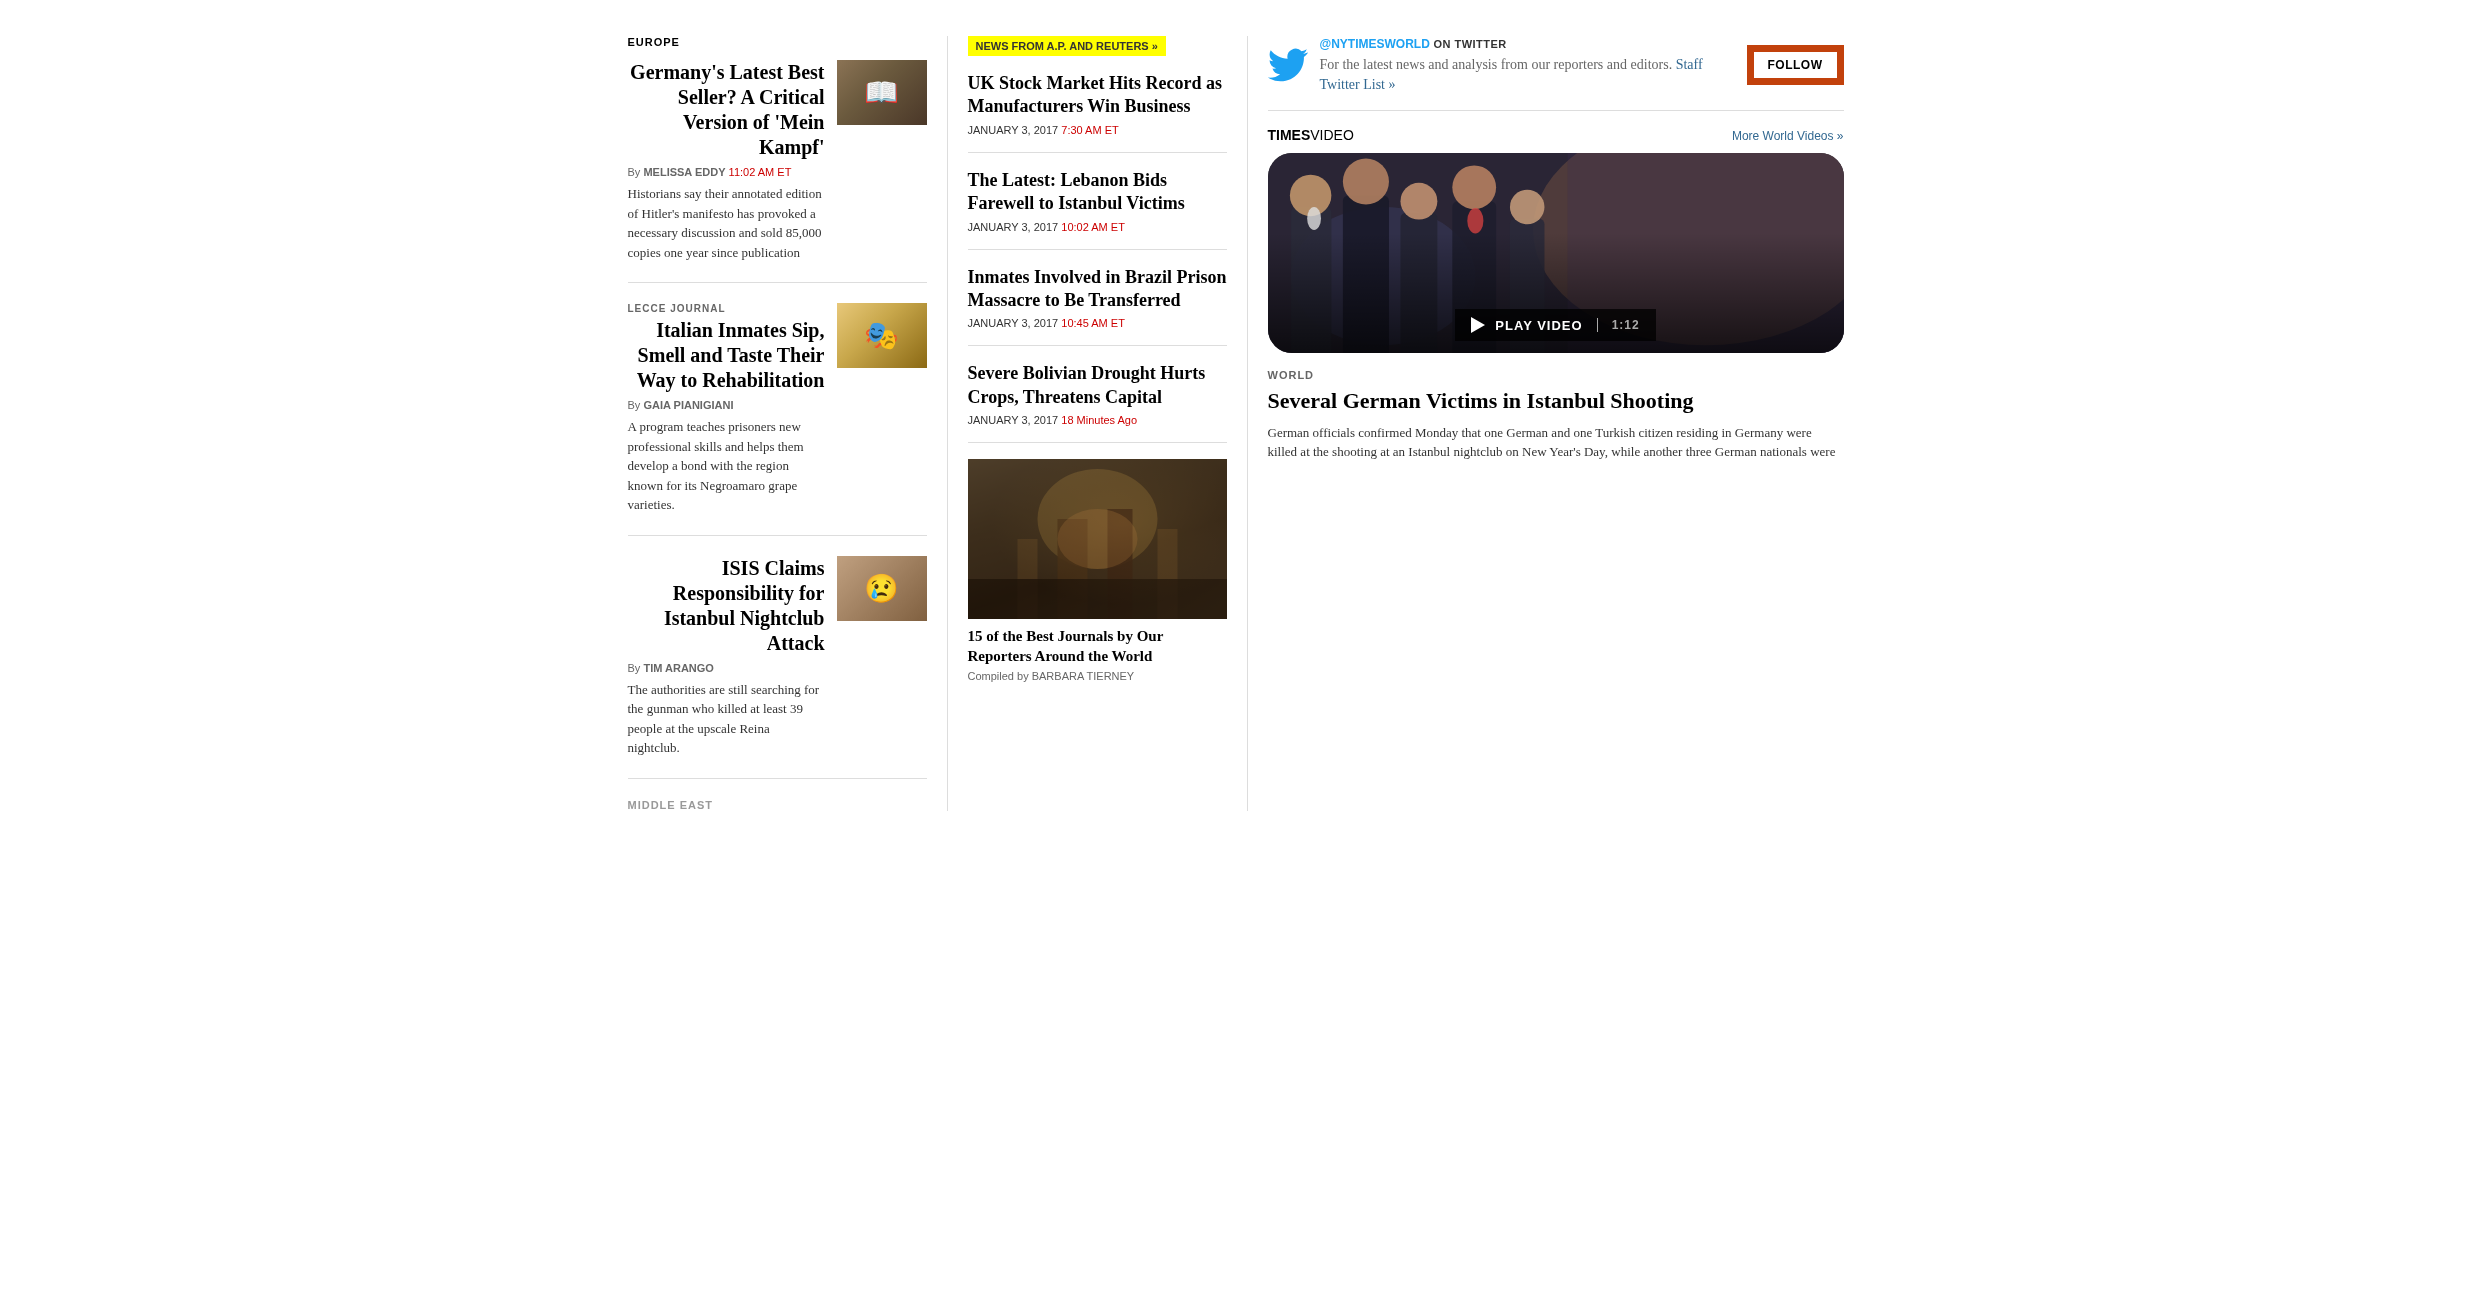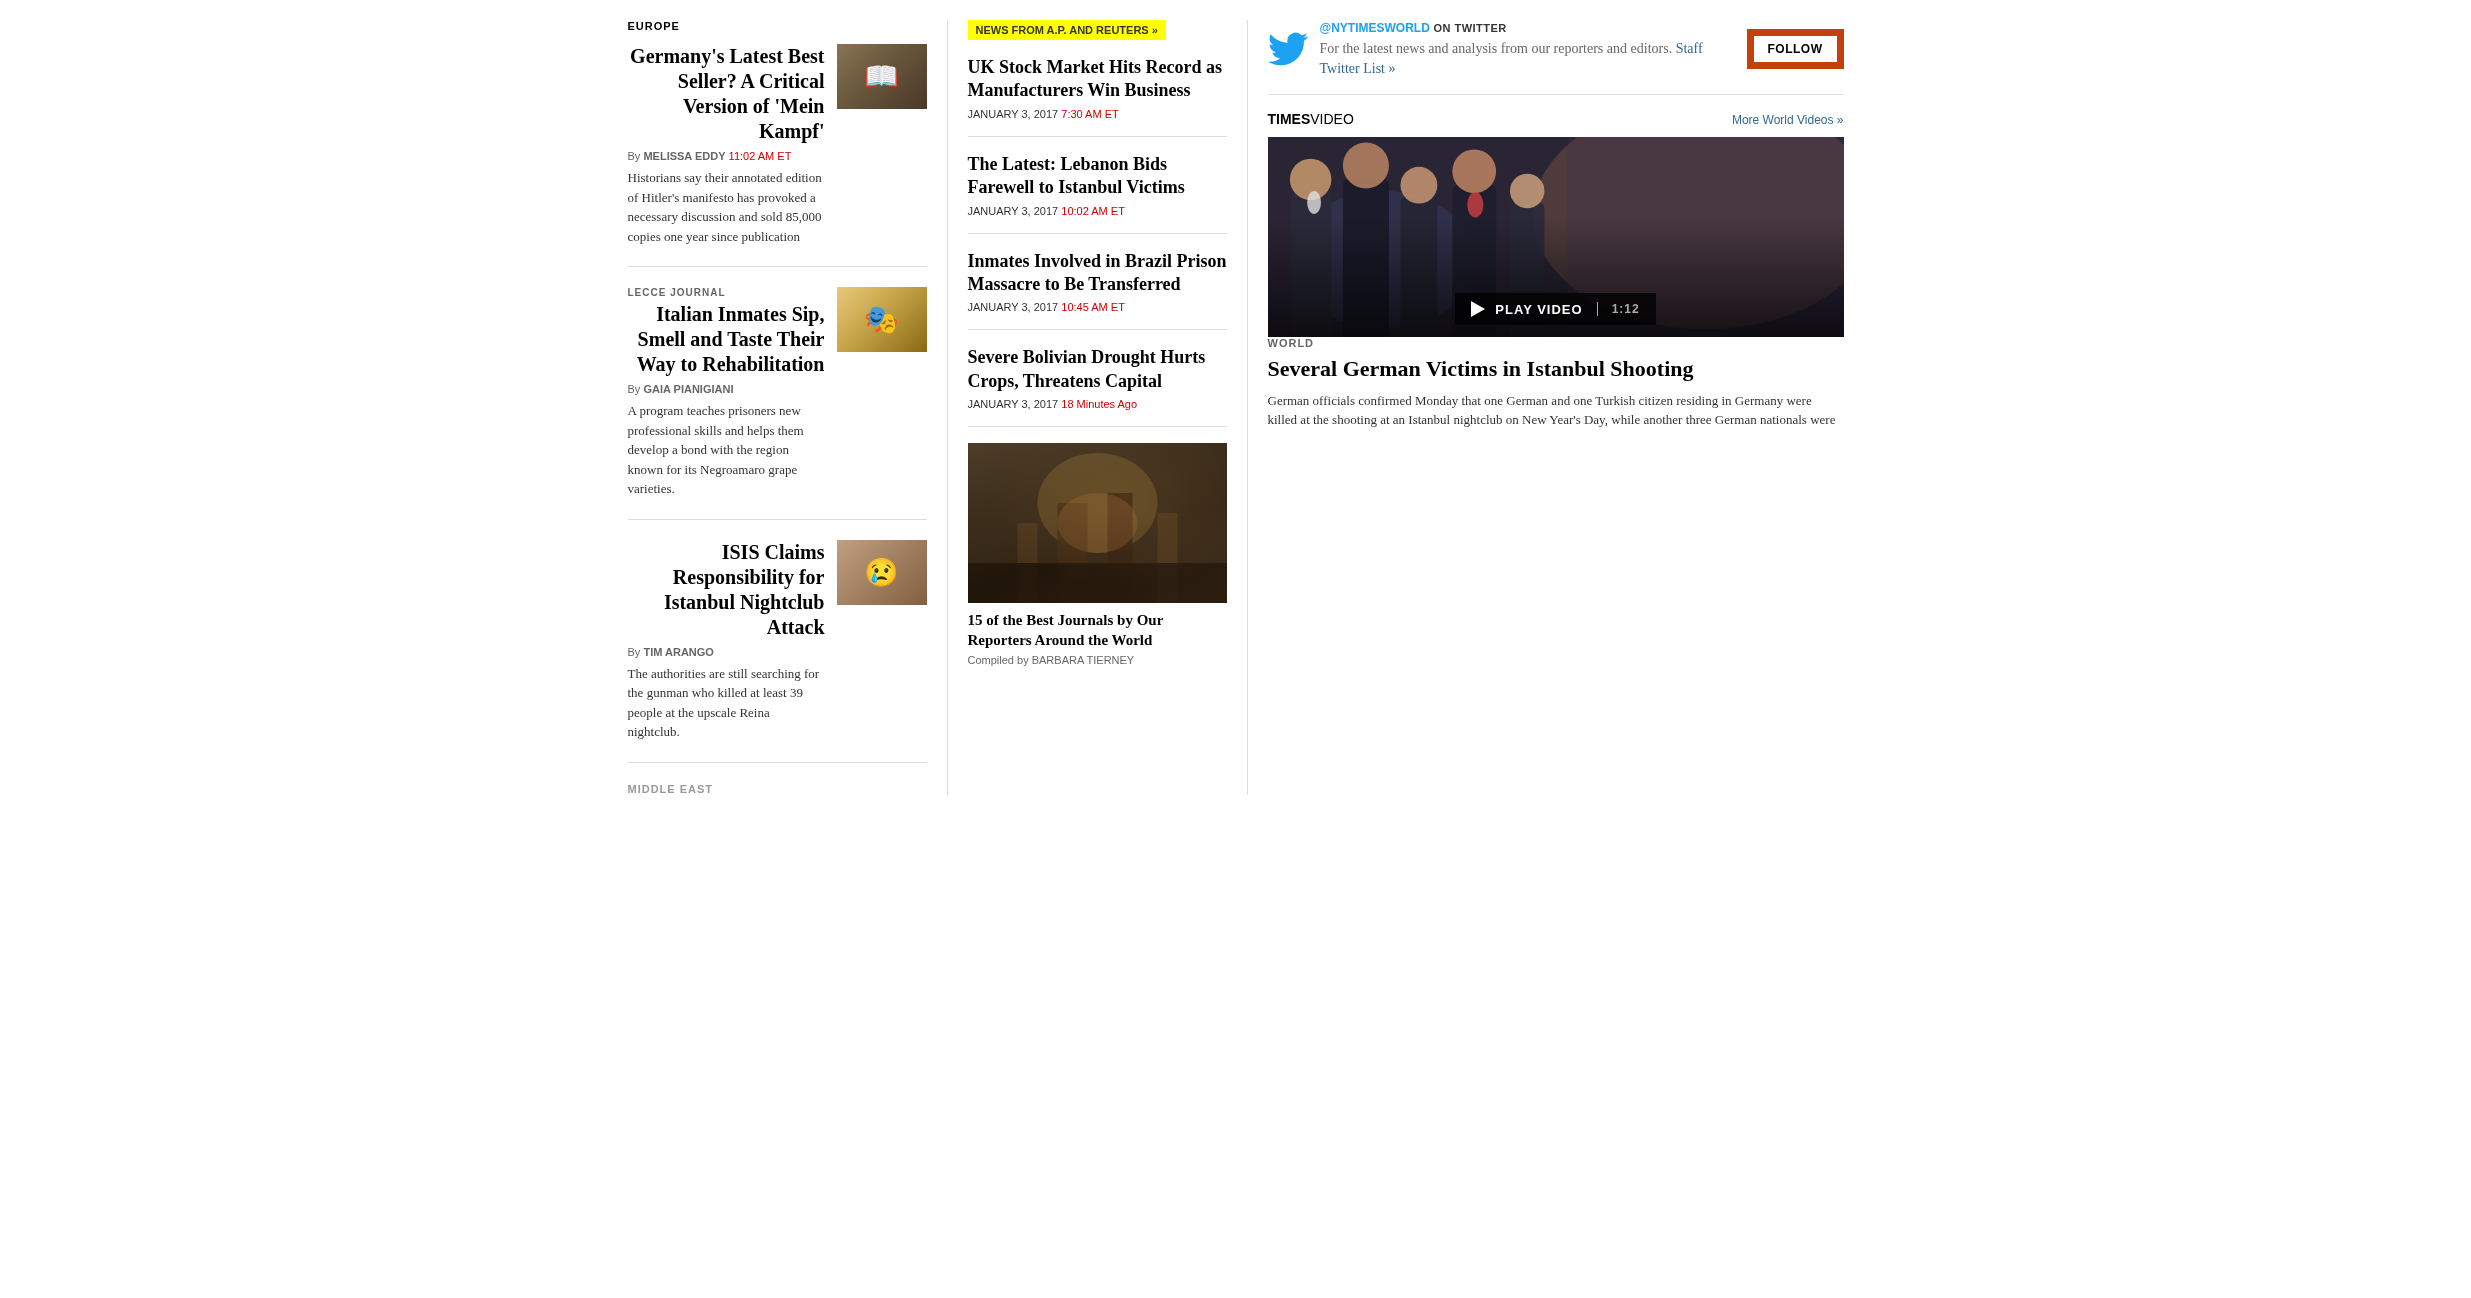--- a/index.html
+++ b/index.html
@@ -4,21 +4,21 @@
   <style>
     * { box-sizing: border-box; margin: 0; padding: 0; }
     body { font-family: Georgia, 'Times New Roman', serif; background: #fff; color: #333; font-size: 14px; }
 
     .page-container {
       display: flex;
       flex-direction: row;
       width: 100%;
       max-width: 1236px;
       margin: 0 auto;
-      padding: 20px 10px;
+      padding: 36px 10px;
       gap: 0;
     }
 
     
     .left-column {
       flex: 0 0 320px;
       padding-right: 20px;
       border-right: 1px solid #ddd;
     }
 
@@ -330,20 +330,22 @@
 
     .video-thumbnail {
       width: 100%;
       height: 200px;
       background: linear-gradient(135deg, #2a2a2a 0%, #4a4a5a 30%, #3a3a4a 60%, #1a1a2a 100%);
       position: relative;
       display: flex;
       align-items: center;
       justify-content: center;
       overflow: hidden;
+      margin-bottom: 16px;
+      border-radius: 24px;
     }
 
     .video-thumbnail::before {
       content: '';
       position: absolute;
       top: 0; left: 0; right: 0; bottom: 0;
       background: 
         radial-gradient(ellipse at 70% 30%, rgba(200,150,80,0.4) 0%, transparent 50%),
         radial-gradient(ellipse at 30% 60%, rgba(100,100,150,0.3) 0%, transparent 50%);
     }

